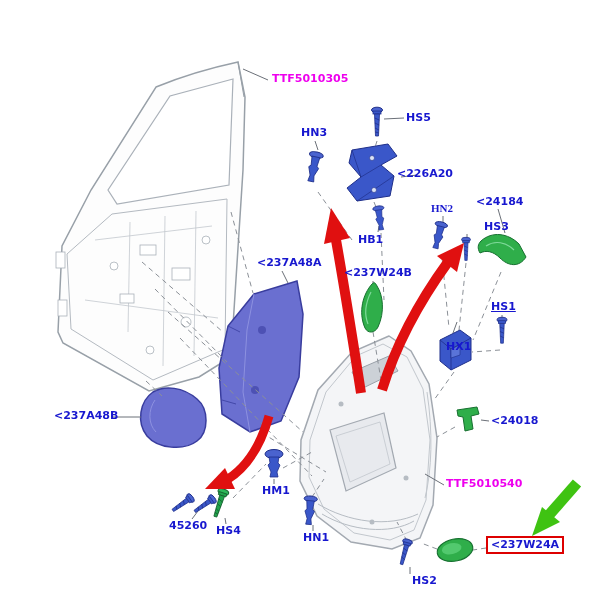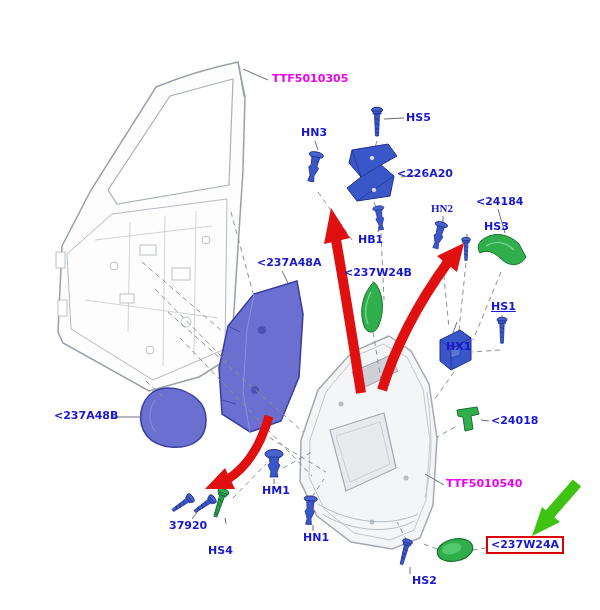--- a/index.html
+++ b/index.html
@@ -245,19 +245,19 @@
 <span class="lbl" style="left:484px; top:221px;">HS3</span>
 <span class="lbl" style="left:358px; top:234px;">HB1</span>
 <span class="lbl" style="left:257px; top:257px;">&lt;237A48A</span>
 <span class="lbl" style="left:344px; top:267px;">&lt;237W24B</span>
 <span class="lbl" style="left:446px; top:321px;margin-top:20px;">HX1</span>
 <span class="lbl" style="left:491px; top:301px;text-decoration:underline;">HS1</span>
 <span class="lbl" style="left:54px;  top:410px;">&lt;237A48B</span>
 <span class="lbl" style="left:491px; top:415px;">&lt;24018</span>
 <span class="lbl" style="left:262px; top:485px;">HM1</span>
 <span class="lbl magenta" style="left:446px; top:478px;">TTF5010540</span>
-<span class="lbl" style="left:169px; top:520px;">37920</span>
-<span class="lbl" style="left:208px; top:525px;margin-top:20px;">HS4</span>
+<span class="lbl" style="left:169px; top:520px;">45260</span>
+<span class="lbl" style="left:216px; top:525px;">HS4</span>
 <span class="lbl" style="left:303px; top:532px;">HN1</span>
 <span class="lbl boxed" style="left:486px; top:536px;text-align:right;">&lt;237W24A</span>
 <span class="lbl" style="left:412px; top:575px;">HS2</span>
 
 </div>
 
 </body></html>

